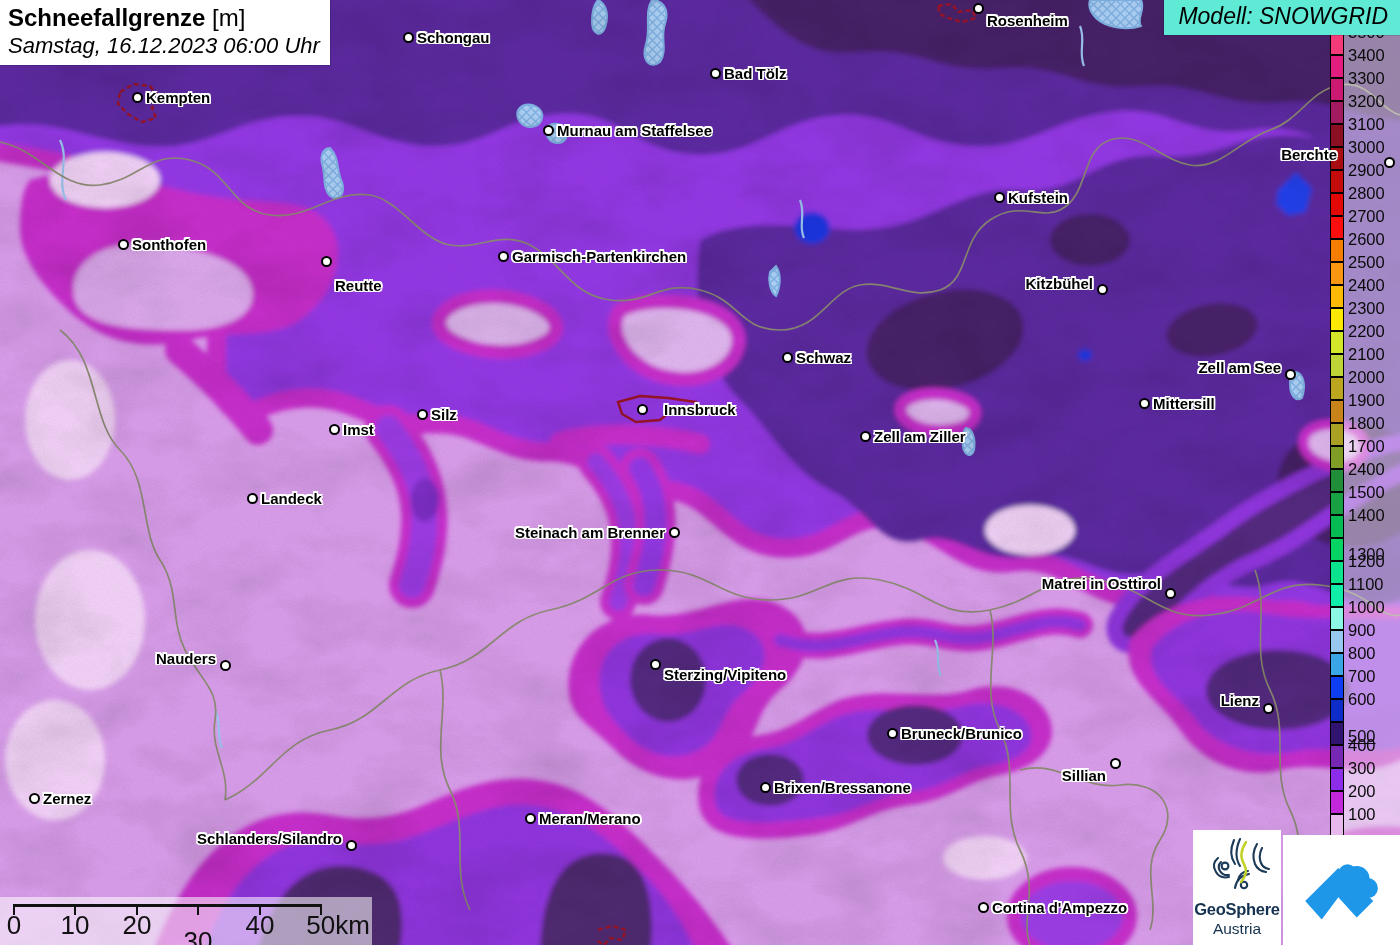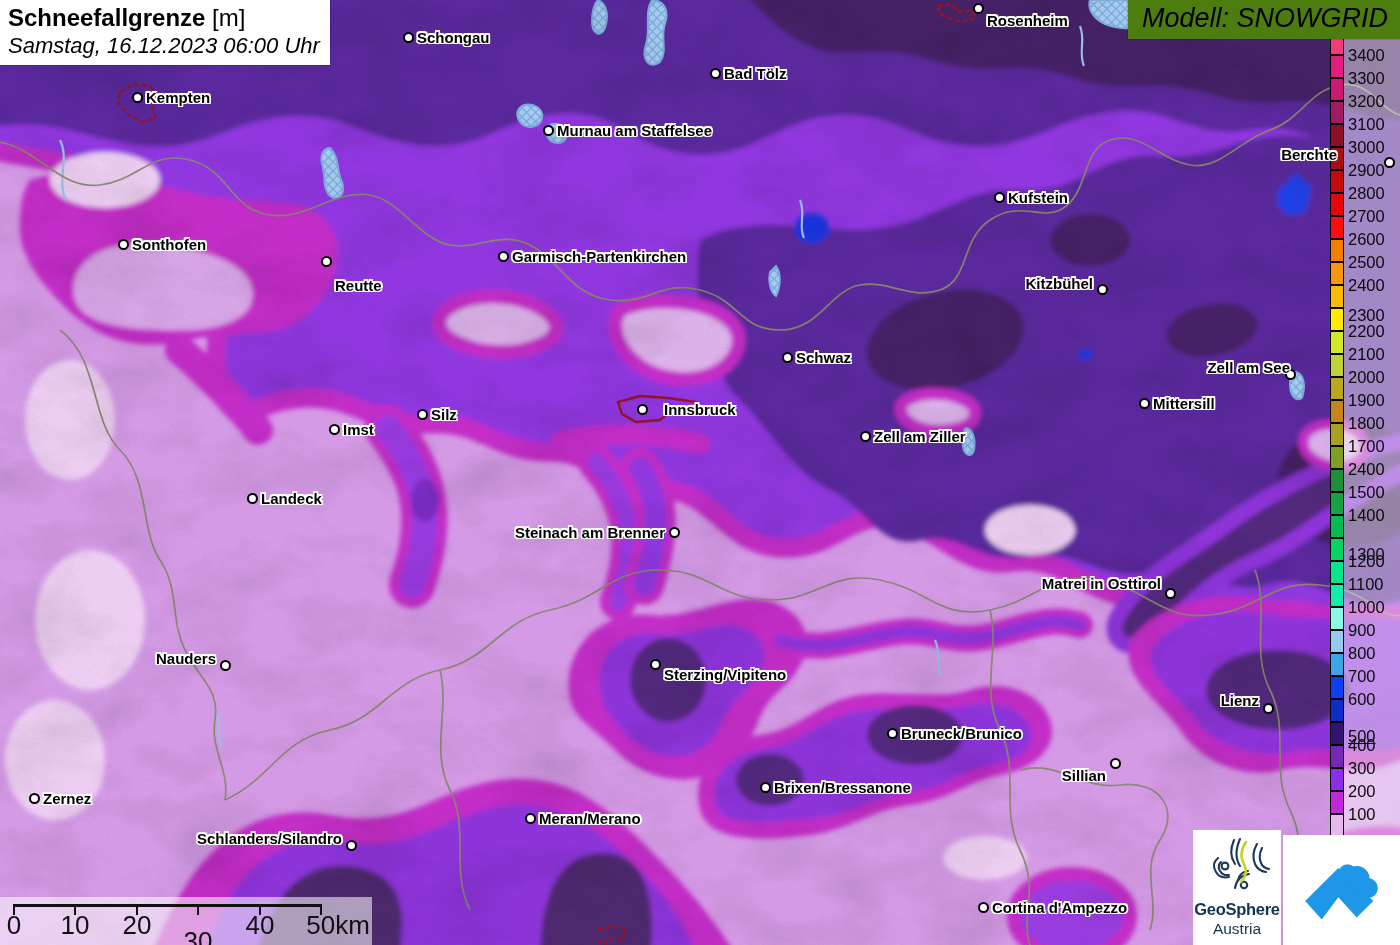--- a/index.html
+++ b/index.html
@@ -21,22 +21,22 @@
       text-shadow:-1.4px -1.4px 0 #fff,1.4px -1.4px 0 #fff,-1.4px 1.4px 0 #fff,1.4px 1.4px 0 #fff,
                   0 -1.6px 0 #fff,0 1.6px 0 #fff,-1.6px 0 0 #fff,1.6px 0 0 #fff;}
   .city-label.anchor-left{transform:translate(-100%,-50%);}
   
   #title-box{position:absolute;left:0;top:0;z-index:6;background:#fff;padding:4px 10px 6px 8px;
              box-shadow:0 0 0 1px rgba(0,0,0,0.15);}
   #title-line1{font-size:24px;color:#000;}
   #title-line1 b{font-weight:bold;}
   #title-line1 span.unit{font-weight:normal;}
   #title-line2{font-size:22px;font-style:italic;color:#000;margin-top:1px;}
-  #model-box{position:absolute;right:0;top:0;z-index:6;background:#4d7c0f;padding:3px 12px 5px 14px;
-             font-size:27px;font-style:italic;color:#000;box-shadow:0 0 0 1px rgba(0,0,0,0.12);}
+  #model-box{position:absolute;right:0;top:0;z-index:6;background:#5eead4;padding:3px 12px 5px 14px;
+             font-size:23px;font-style:italic;color:#000;box-shadow:0 0 0 1px rgba(0,0,0,0.12);}
   
   #scalebar{position:absolute;left:0;top:897px;width:372px;height:48px;z-index:6;
             background:rgba(255,255,255,0.55);}
   #sb-line{position:absolute;left:14px;top:7px;width:308px;height:2.6px;background:#111;}
   .sb-tick{position:absolute;top:7px;width:2.4px;height:11px;background:#111;}
   .sb-label{position:absolute;top:13px;font-size:26px;color:#111;transform:translateX(-50%);}
   
   #logo-geosphere{position:absolute;left:1193px;top:830px;width:88px;height:115px;z-index:6;
                   background:#fff;text-align:center;}
   #logo-geosphere .l1{font-size:16.5px;font-weight:bold;color:#14324F;margin-top:-2px;letter-spacing:-0.3px;}
@@ -247,21 +247,21 @@
       <div class="lg-label" style="top: 184px;">2800</div>
       <div class="lg-swatch" style="top: 216px; background: rgb(252, 14, 14);"></div>
       <div class="lg-label" style="top: 207px;">2700</div>
       <div class="lg-swatch" style="top: 239px; background: rgb(245, 125, 0);"></div>
       <div class="lg-label" style="top: 230px;">2600</div>
       <div class="lg-swatch" style="top: 262px; background: rgb(250, 151, 18);"></div>
       <div class="lg-label" style="top: 253px;">2500</div>
       <div class="lg-swatch" style="top: 285px; background: rgb(252, 186, 6);"></div>
       <div class="lg-label" style="top: 276px;">2400</div>
       <div class="lg-swatch" style="top: 308px; background: rgb(253, 233, 3);"></div>
-      <div class="lg-label" style="top: 306px; text-align: right;">2300</div>
+      <div class="lg-label" style="top: 299px; text-align: right;">2300</div>
       <div class="lg-swatch" style="top: 331px; background: rgb(210, 231, 42);"></div>
       <div class="lg-label" style="top: 322px;">2200</div>
       <div class="lg-swatch" style="top: 354px; background: rgb(190, 211, 54);"></div>
       <div class="lg-label" style="top: 345px;">2100</div>
       <div class="lg-swatch" style="top: 377px; background: rgb(188, 165, 31);"></div>
       <div class="lg-label" style="top: 368px;">2000</div>
       <div class="lg-swatch" style="top: 400px; background: rgb(200, 131, 27);"></div>
       <div class="lg-label" style="top: 391px;">1900</div>
       <div class="lg-swatch" style="top: 423px; background: rgb(169, 160, 36);"></div>
       <div class="lg-label" style="top: 414px;">1800</div>
@@ -320,21 +320,21 @@
       <div class="city-label" style="left: 132px; top: 244px;">Sonthofen</div>
       <div class="city-dot" style="left: 320.5px; top: 255.5px;"></div>
       <div class="city-label" style="left: 335px; top: 261px; margin-top: 24px;">Reutte</div>
       <div class="city-dot" style="left: 497.5px; top: 250.5px;"></div>
       <div class="city-label" style="left: 512px; top: 256px;">Garmisch-Partenkirchen</div>
       <div class="city-dot" style="left: 1096.5px; top: 283.5px;"></div>
       <div class="city-label anchor-left" style="left: 1093px; top: 283px;">Kitzbühel</div>
       <div class="city-dot" style="left: 781.5px; top: 351.5px;"></div>
       <div class="city-label" style="left: 796px; top: 357px;">Schwaz</div>
       <div class="city-dot" style="left: 1284.5px; top: 368.5px;"></div>
-      <div class="city-label anchor-left" style="left: 1281px; top: 367px; margin-left: 9px;">Zell am See</div>
+      <div class="city-label anchor-left" style="left: 1281px; top: 367px;">Zell am See</div>
       <div class="city-dot" style="left: 416.5px; top: 408.5px;"></div>
       <div class="city-label" style="left: 431px; top: 414px;">Silz</div>
       <div class="city-dot" style="left: 636.5px; top: 403.5px;"></div>
       <div class="city-label" style="left: 651px; top: 409px; margin-left: 13px;">Innsbruck</div>
       <div class="city-dot" style="left: 328.5px; top: 423.5px;"></div>
       <div class="city-label" style="left: 343px; top: 429px;">Imst</div>
       <div class="city-dot" style="left: 1138.5px; top: 397.5px;"></div>
       <div class="city-label" style="left: 1153px; top: 403px;">Mittersill</div>
       <div class="city-dot" style="left: 859.5px; top: 430.5px;"></div>
       <div class="city-label" style="left: 874px; top: 436px;">Zell am Ziller</div>

